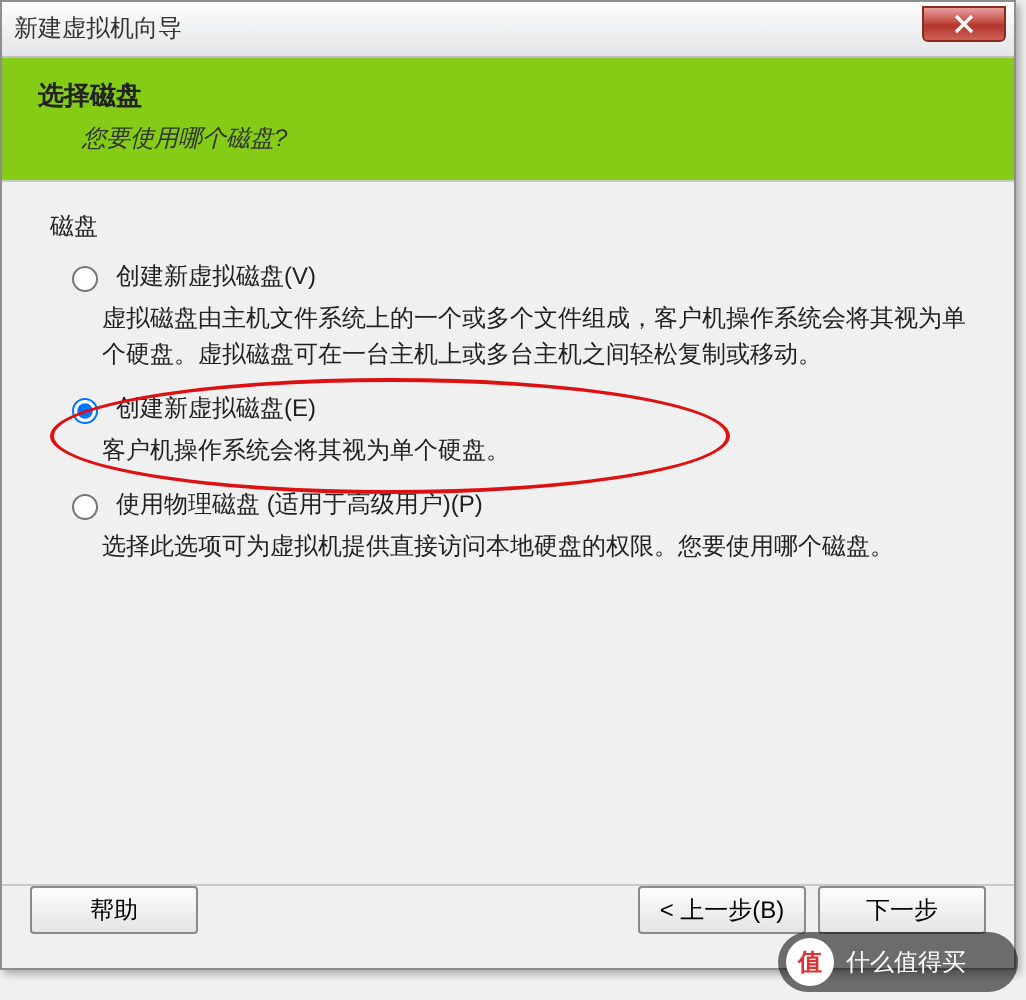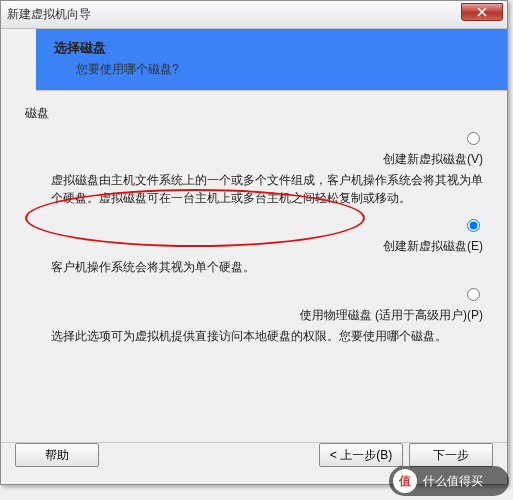--- a/index.html
+++ b/index.html
@@ -43,40 +43,38 @@
     height: 18px;
     background: linear-gradient(#e8a0a0, #c24a3f 45%, #b0372d 55%, #d06055);
     border: 1px solid #8a2b22;
     border-radius: 0 0 3px 3px;
     display: flex;
     align-items: center;
     justify-content: center;
   }
   .close-btn svg { width:10px; height:10px; }
   .header {
-    background: #3b82f6;
+    background: #84cc16;
     padding: 10px 18px 12px 18px;
     border-bottom: 1px solid #c8c8c8;
-    margin-left: 35px;
   }
   .header-title { font-weight: bold; font-size: 13px; color: #222; }
-  .header-sub { margin: 4px 0 0 22px; color: #333; }
+  .header-sub { margin: 4px 0 0 22px; color: #333; font-style: italic; }
   .content {
     flex: 1;
     padding: 14px 24px 8px 24px;
     color: #222;
     position: relative;
   }
   .section-label { margin-bottom: 8px; }
   .opt {
     margin: 6px 0 4px 6px;
     display: flex;
-    align-items: flex-end;
+    align-items: center;
     gap: 6px;
-    flex-direction: column;
   }
   .opt input[type=radio] { margin-top: 2px; }
   .opt-label { line-height: 16px; }
   .opt-desc {
     margin: 2px 0 10px 26px;
     line-height: 18px;
     color: #222;
   }
   .ellipse {
     position: absolute;

